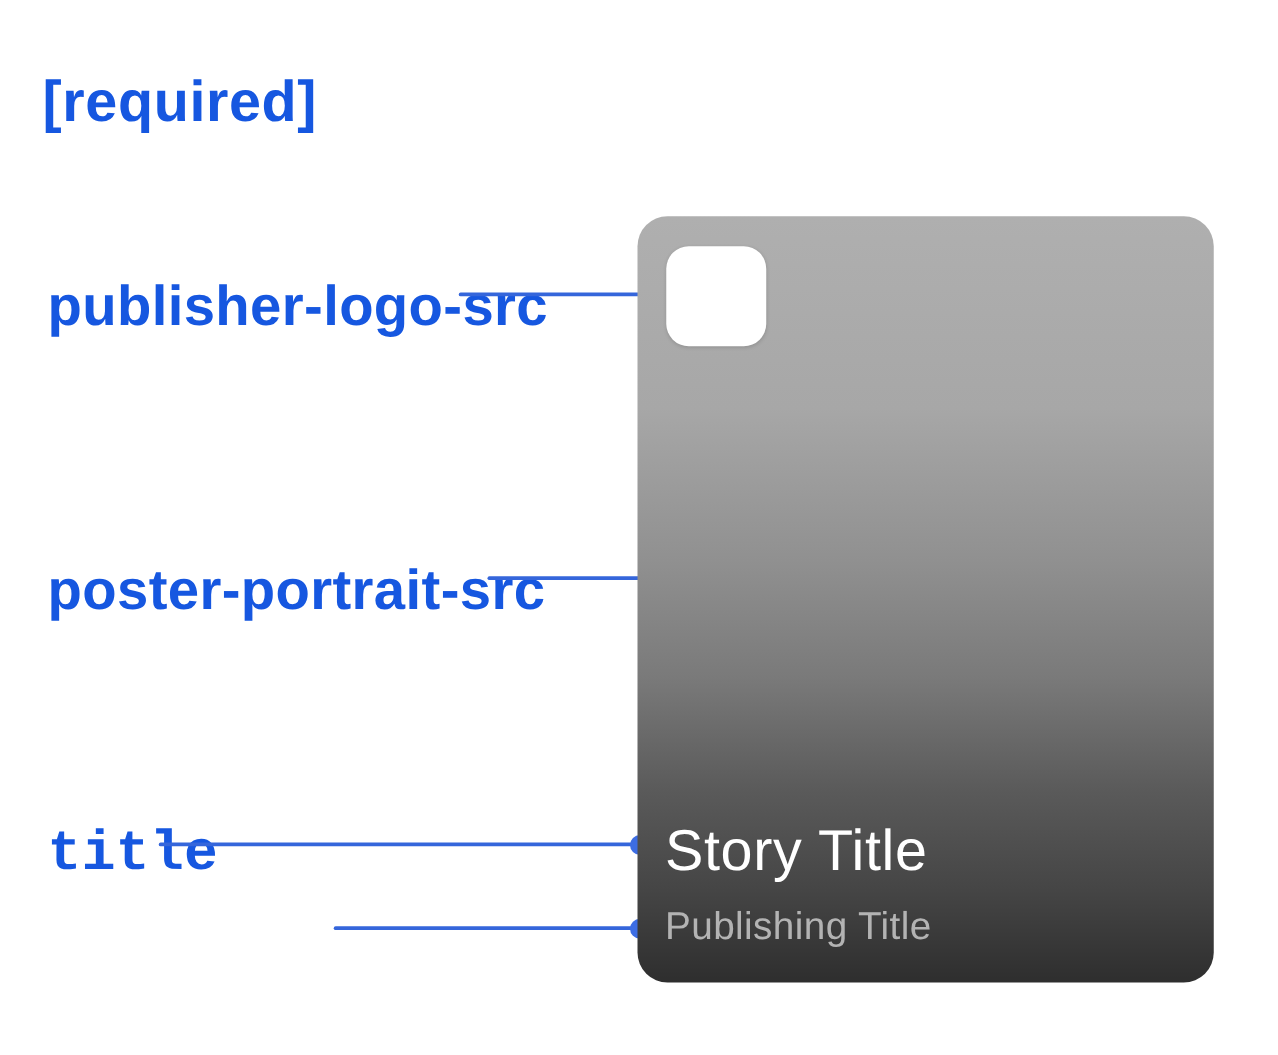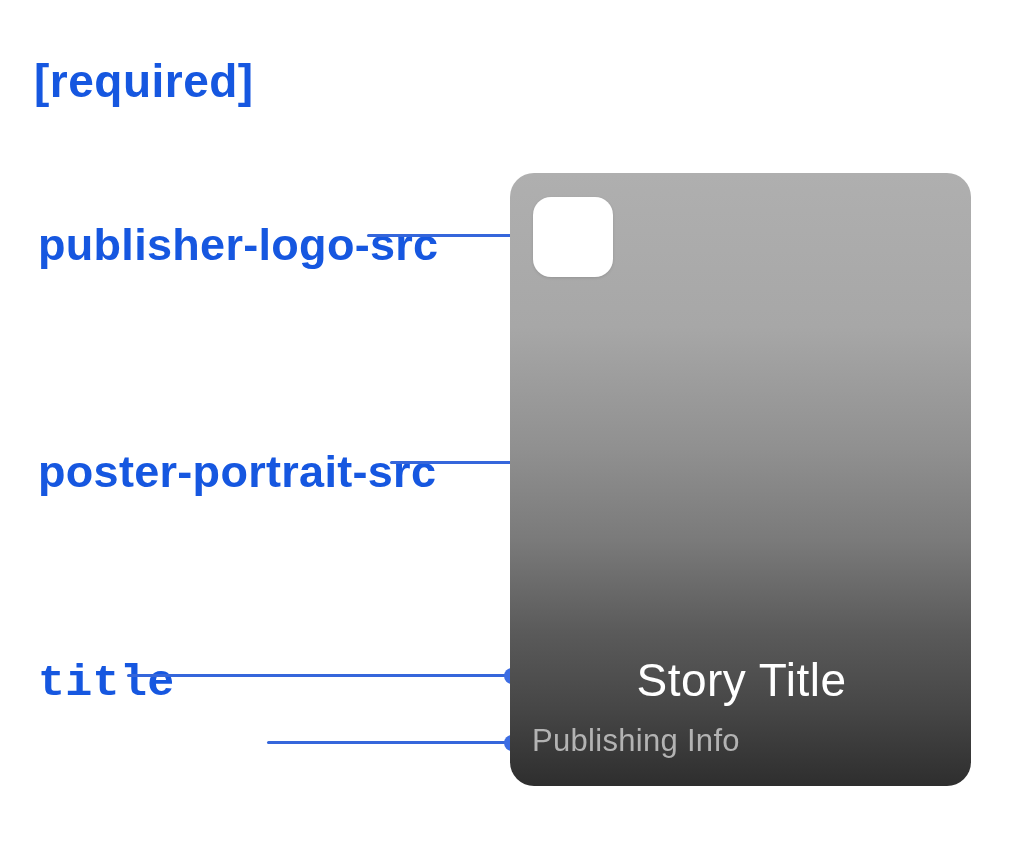--- a/index.html
+++ b/index.html
@@ -108,21 +108,20 @@
     right: 20px;
     bottom: 28px;
   }
   .story-title {
     font-size: 46px;
     font-weight: 500;
     line-height: 1.05;
     color: var(--card-title);
     letter-spacing: 0.5px;
     white-space: nowrap;
-    text-align: center;
   }
   .pub-info {
     margin-top: 21px;
     font-size: 31px;
     font-weight: 400;
     line-height: 1.05;
     color: var(--card-publisher);
     letter-spacing: 0.3px;
     white-space: nowrap;
   }
@@ -145,17 +144,17 @@
 
   <div class="connector-dot dot-1"></div>
   <div class="connector-dot dot-2"></div>
   <div class="connector-dot dot-3"></div>
   <div class="connector-dot dot-4"></div>
 
   <div class="poster-card">
     <div class="publisher-logo"></div>
     <div class="card-meta">
       <div class="story-title">Story Title</div>
-      <div class="pub-info">Publishing Info</div>
+      <div class="pub-info">Publishing Title</div>
     </div>
   </div>
 
 </div>
 
 </body></html>

